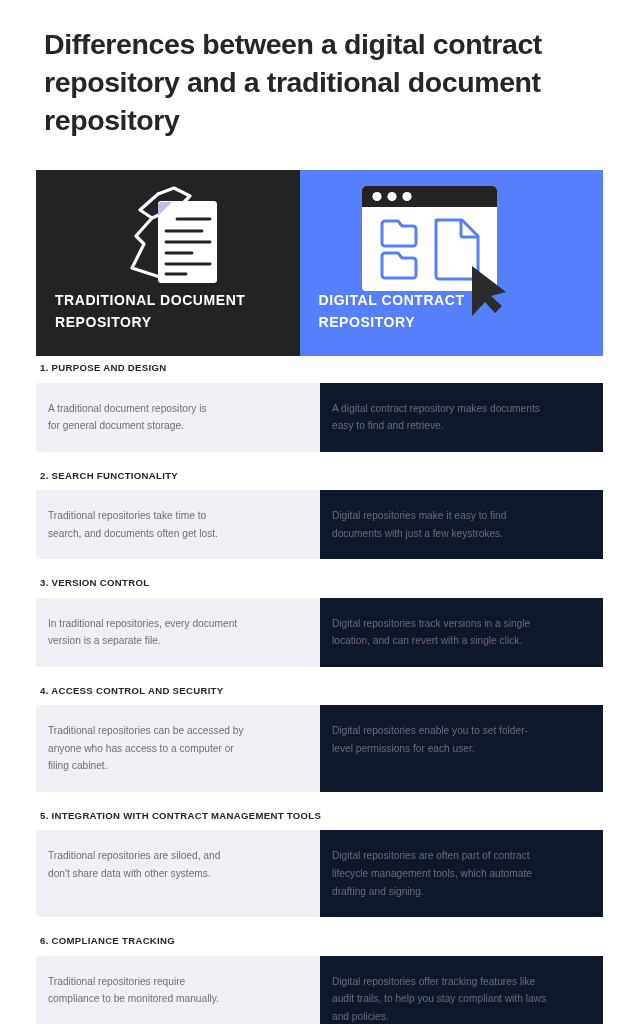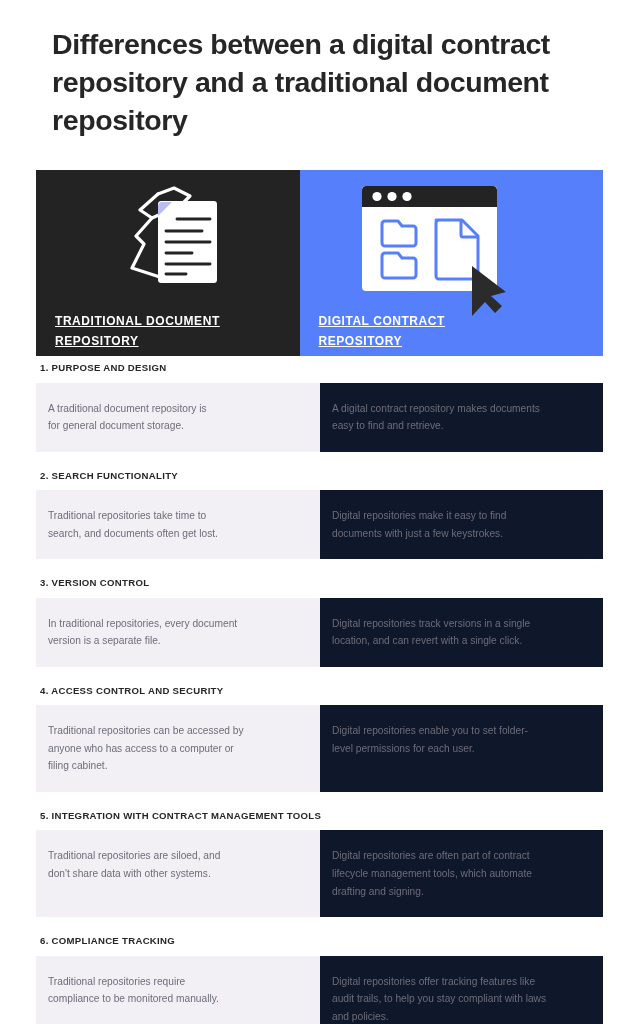--- a/index.html
+++ b/index.html
@@ -20,21 +20,21 @@
     width: 639px;
     height: 1024px;
     background: #ffffff;
     padding: 0;
     position: relative;
   }
 
   
   .title {
     position: absolute;
-    left: 52px;
+    left: 44px;
     top: 26px;
     width: 520px;
     font-size: 28.5px;
     font-weight: bold;
     line-height: 1.33;
     letter-spacing: -0.4px;
     color: #262626;
   }
 
   
@@ -59,29 +59,28 @@
   }
 
   .hero-right {
     width: 327px;
     background: #5680fb;
   }
 
   .hero-label {
     position: absolute;
     left: 19px;
-    bottom: 5px;
-    font-size: 12px;
+    bottom: 22px;
+    font-size: 14px;
     font-weight: bold;
     letter-spacing: 0.55px;
     line-height: 1.62;
     color: #ffffff;
     text-transform: uppercase;
     white-space: pre-line;
-    text-decoration: underline;
   }
 
   .hero-art {
     position: absolute;
   }
 
   .art-doc { left: 82px; top: 14px; }
   .art-browser { left: 54px; top: 10px; }
 
   

